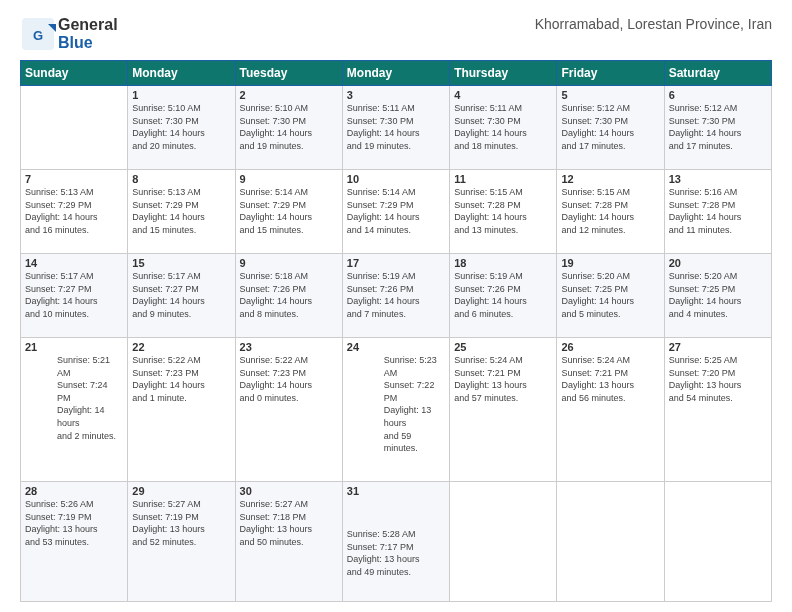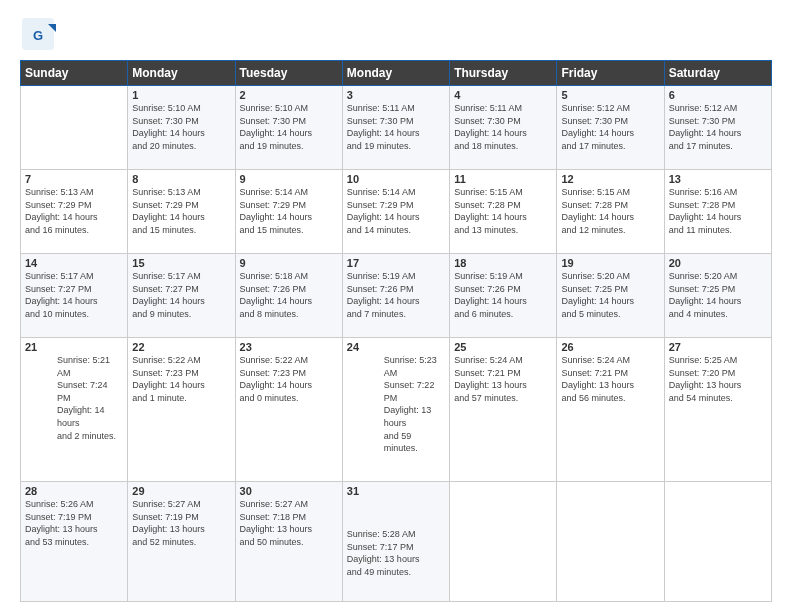--- a/index.html
+++ b/index.html
@@ -41,21 +41,21 @@
       font-size: 14px;
       color: #555;
     }
     .calendar {
       flex: 1;
       border-collapse: collapse;
       width: 100%;
       table-layout: fixed;
     }
     .calendar th {
-      background: #404040;
+      background: #0f766e;
       color: #fff;
       font-size: 12px;
       font-weight: bold;
       padding: 5px 4px;
       text-align: left;
       border: 1px solid #1a5fa8;
     }
     .calendar td {
       border: 1px solid #ccc;
       vertical-align: top;
@@ -94,23 +94,28 @@
   <div class="header">
     <div class="logo">
       <div style="display:flex;align-items:center;gap:2px;">
         <div style="position:relative;width:36px;height:36px;">
           <svg width="36" height="36" viewBox="0 0 36 36">
             <rect x="2" y="2" width="32" height="32" rx="4" fill="#e8f0f8"></rect>
             <text x="18" y="24" text-anchor="middle" font-size="13" font-weight="bold" fill="#1a5fa8">G</text>
             <polygon points="28,8 36,8 36,16" fill="#1a5fa8"></polygon>
           </svg>
         </div>
+        <div>
+          <div style="font-size:16px;font-weight:bold;color:#333;line-height:1.1;">General</div>
+          <div style="font-size:16px;font-weight:bold;color:#1a5fa8;line-height:1.1;">Blue</div>
+        </div>
       </div>
     </div>
     <div class="title-area">
+      <div class="subtitle">Khorramabad, Lorestan Province, Iran</div>
     </div>
   </div>
 
   <table class="calendar">
     <thead>
       <tr>
       <th>Sunday</th>
           <th>Monday</th>
           <th>Tuesday</th>
           <th>Monday</th>

